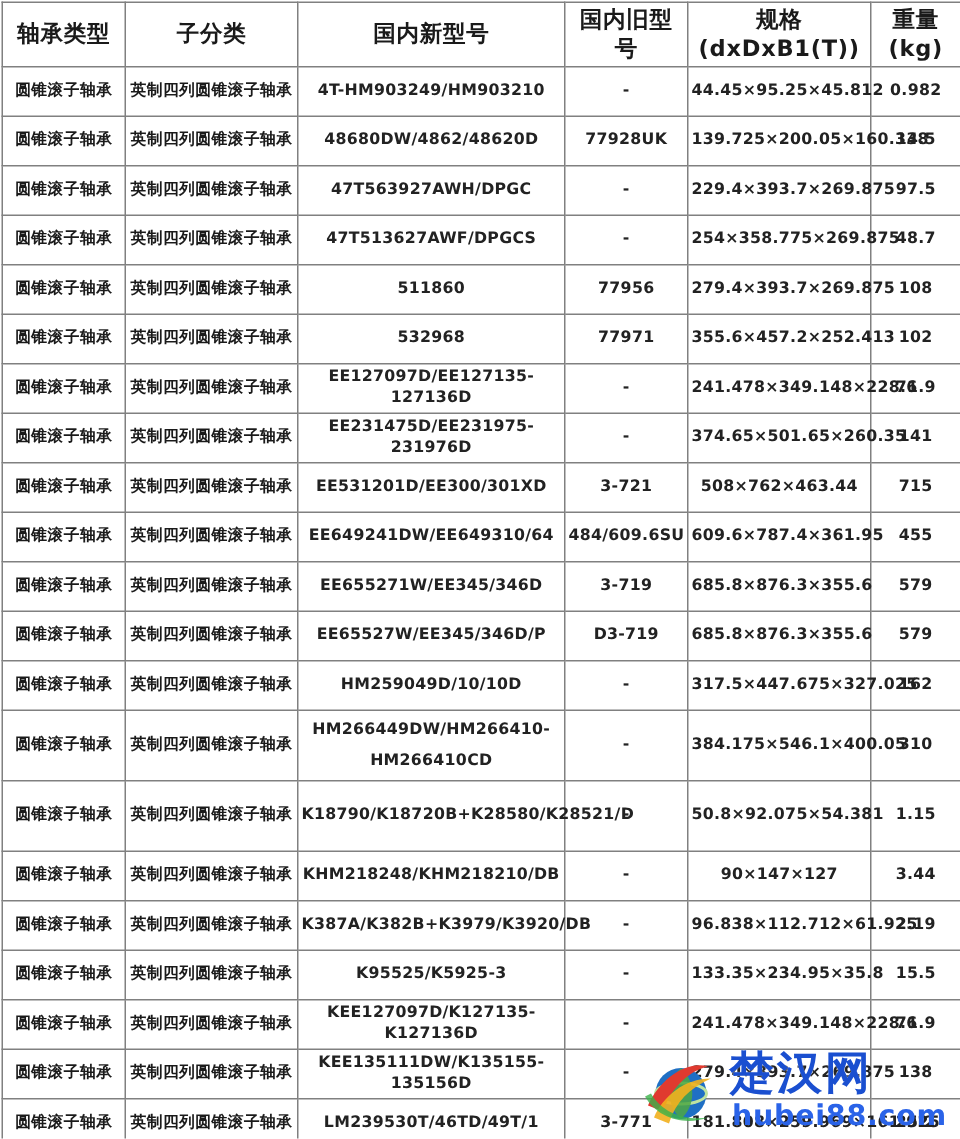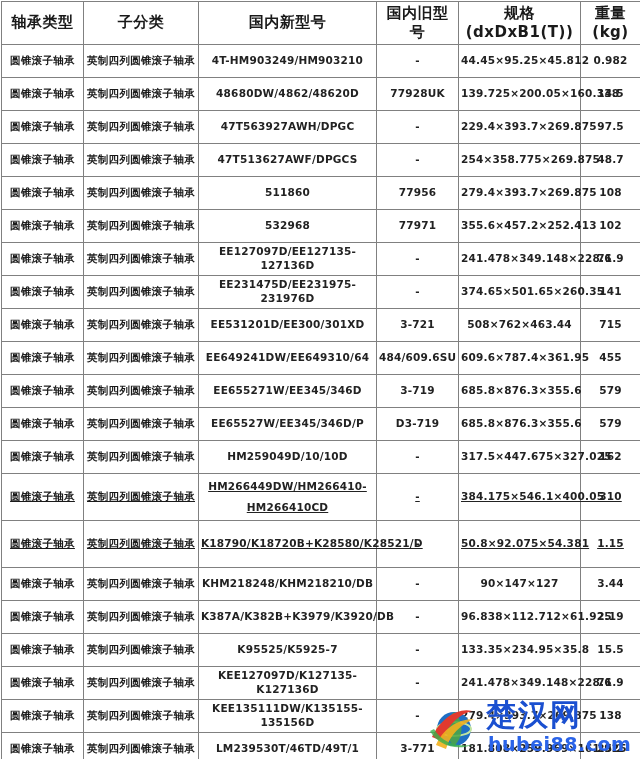--- a/index.html
+++ b/index.html
@@ -58,21 +58,21 @@
     font-family: "DejaVu Sans", "Liberation Sans", sans-serif;
     font-weight: normal;
     color: #222;
     letter-spacing: 0.2px;
   }
   td.model { font-size: 10.5px; }
   td.spec  { font-size: 10.5px; }
   td.old   { font-size: 10.5px; }
   td.weight{ font-size: 10.5px; }
 
-  tr.tall td { height: 42px; text-decoration: underline; }
+  tr.tall td { height: 42px; }
   tr.row td  { height: 28px; }
 
   
   #watermark {
     position: absolute;
     right: 2px;
     bottom: 2px;
     width: 210px;
     height: 64px;
     pointer-events: none;
@@ -262,21 +262,21 @@
         <td class="cn-text">圆锥滚子轴承</td>
         <td class="cn-text">英制四列圆锥滚子轴承</td>
         <td class="model">K387A/K382B+K3979/K3920/DB</td>
         <td class="old">-</td>
         <td class="spec">96.838×112.712×61.925</td>
         <td class="weight">2.19</td>
       </tr>
       <tr class="row">
         <td class="cn-text">圆锥滚子轴承</td>
         <td class="cn-text">英制四列圆锥滚子轴承</td>
-        <td class="model">K95525/K5925-7</td>
+        <td class="model">K95525/K5925-3</td>
         <td class="old">-</td>
         <td class="spec">133.35×234.95×35.8</td>
         <td class="weight">15.5</td>
       </tr>
       <tr class="row">
         <td class="cn-text">圆锥滚子轴承</td>
         <td class="cn-text">英制四列圆锥滚子轴承</td>
         <td class="model">KEE127097D/K127135-K127136D</td>
         <td class="old">-</td>
         <td class="spec">241.478×349.148×228.6</td>

